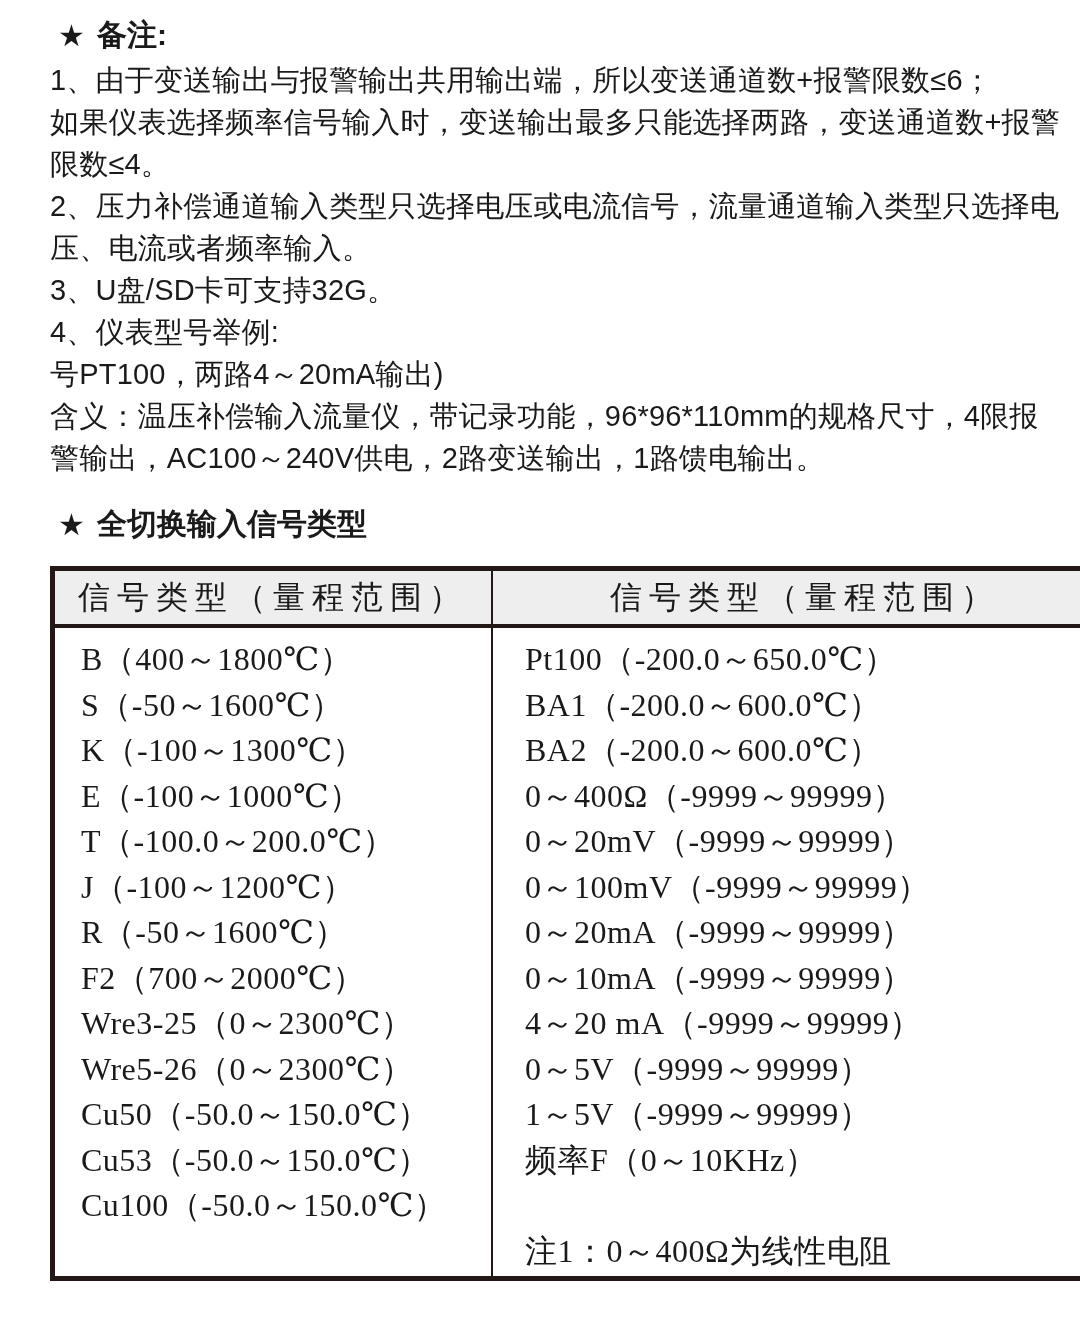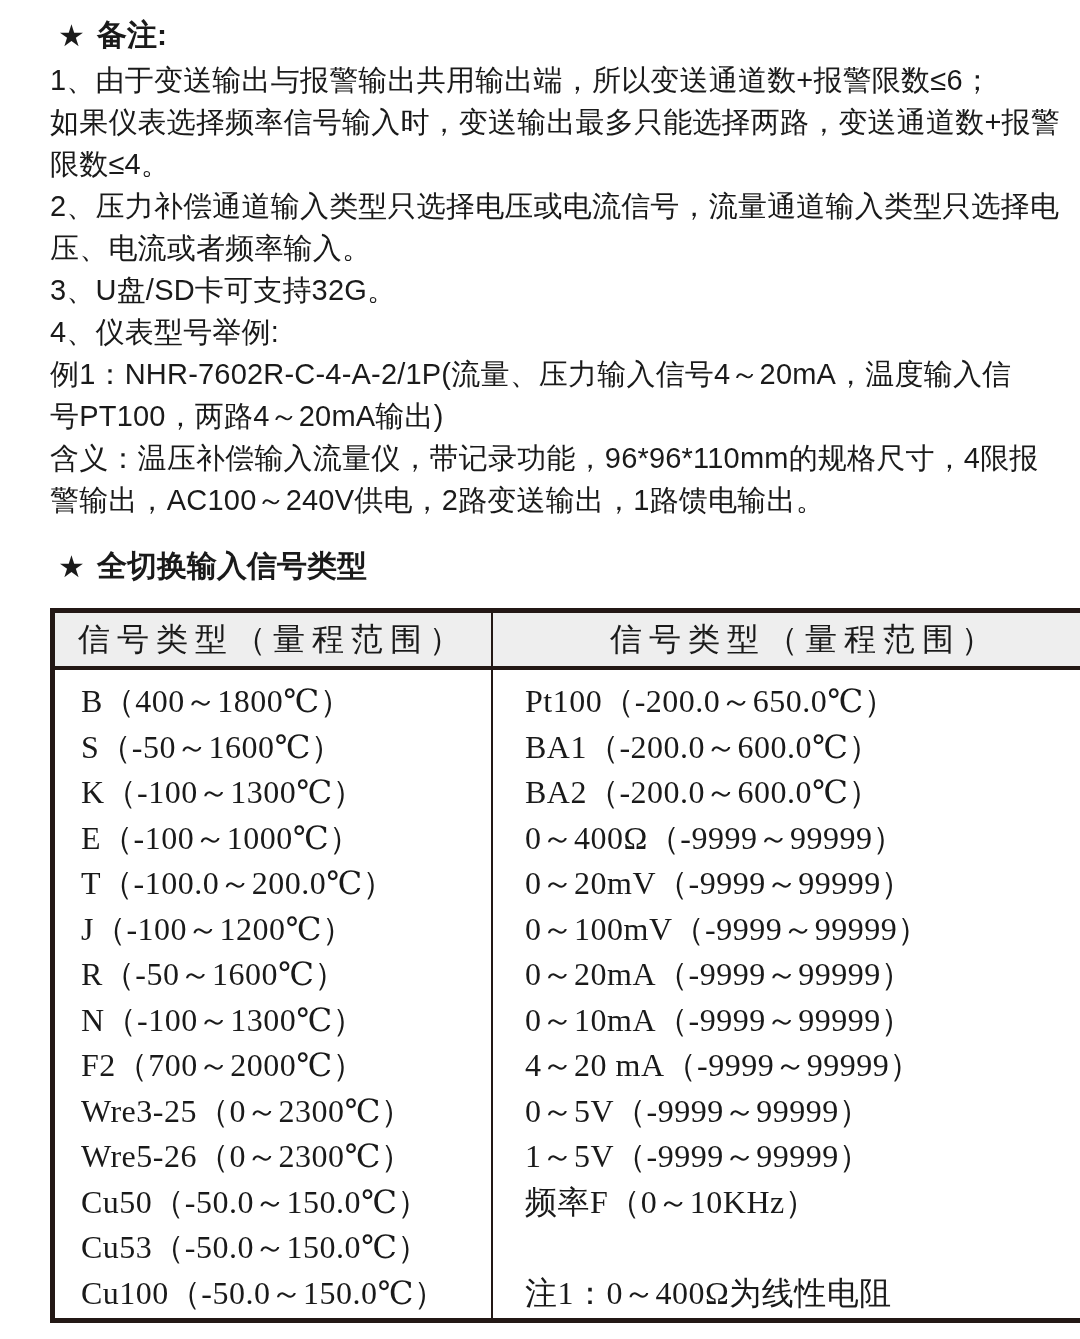--- a/index.html
+++ b/index.html
@@ -72,21 +72,20 @@
       <span>备注:</span>
     </div>
     <div class="note-lines">
         <div class="note-line">1、由于变送输出与报警输出共用输出端，所以变送通道数+报警限数≤6；</div>
         <div class="note-line">如果仪表选择频率信号输入时，变送输出最多只能选择两路，变送通道数+报警</div>
         <div class="note-line">限数≤4。</div>
         <div class="note-line">2、压力补偿通道输入类型只选择电压或电流信号，流量通道输入类型只选择电</div>
         <div class="note-line">压、电流或者频率输入。</div>
         <div class="note-line">3、U盘/SD卡可支持32G。</div>
         <div class="note-line">4、仪表型号举例:</div>
-        <div class="note-line">例1：NHR-7602R-C-4-A-2/1P(流量、压力输入信号4～20mA，温度输入信</div>
         <div class="note-line">号PT100，两路4～20mA输出)</div>
         <div class="note-line">含义：温压补偿输入流量仪，带记录功能，96*96*110mm的规格尺寸，4限报</div>
         <div class="note-line">警输出，AC100～240V供电，2路变送输出，1路馈电输出。</div>
       </div>
   </div>
 
   <div class="heading-row section2">
     <span class="star">★</span>
     <span>全切换输入信号类型</span>
   </div>
@@ -98,21 +97,20 @@
     </div>
     <div class="tbody">
       <div class="td left">
           <div class="row-line">B（400～1800℃）</div>
           <div class="row-line">S（-50～1600℃）</div>
           <div class="row-line">K（-100～1300℃）</div>
           <div class="row-line">E（-100～1000℃）</div>
           <div class="row-line">T（-100.0～200.0℃）</div>
           <div class="row-line">J（-100～1200℃）</div>
           <div class="row-line">R（-50～1600℃）</div>
-          <div class="row-line">N（-100～1300℃）</div>
           <div class="row-line">F2（700～2000℃）</div>
           <div class="row-line">Wre3-25（0～2300℃）</div>
           <div class="row-line">Wre5-26（0～2300℃）</div>
           <div class="row-line">Cu50（-50.0～150.0℃）</div>
           <div class="row-line">Cu53（-50.0～150.0℃）</div>
           <div class="row-line">Cu100（-50.0～150.0℃）</div>
         </div>
       <div class="td right">
           <div class="row-line">Pt100（-200.0～650.0℃）</div>
           <div class="row-line">BA1（-200.0～600.0℃）</div>

